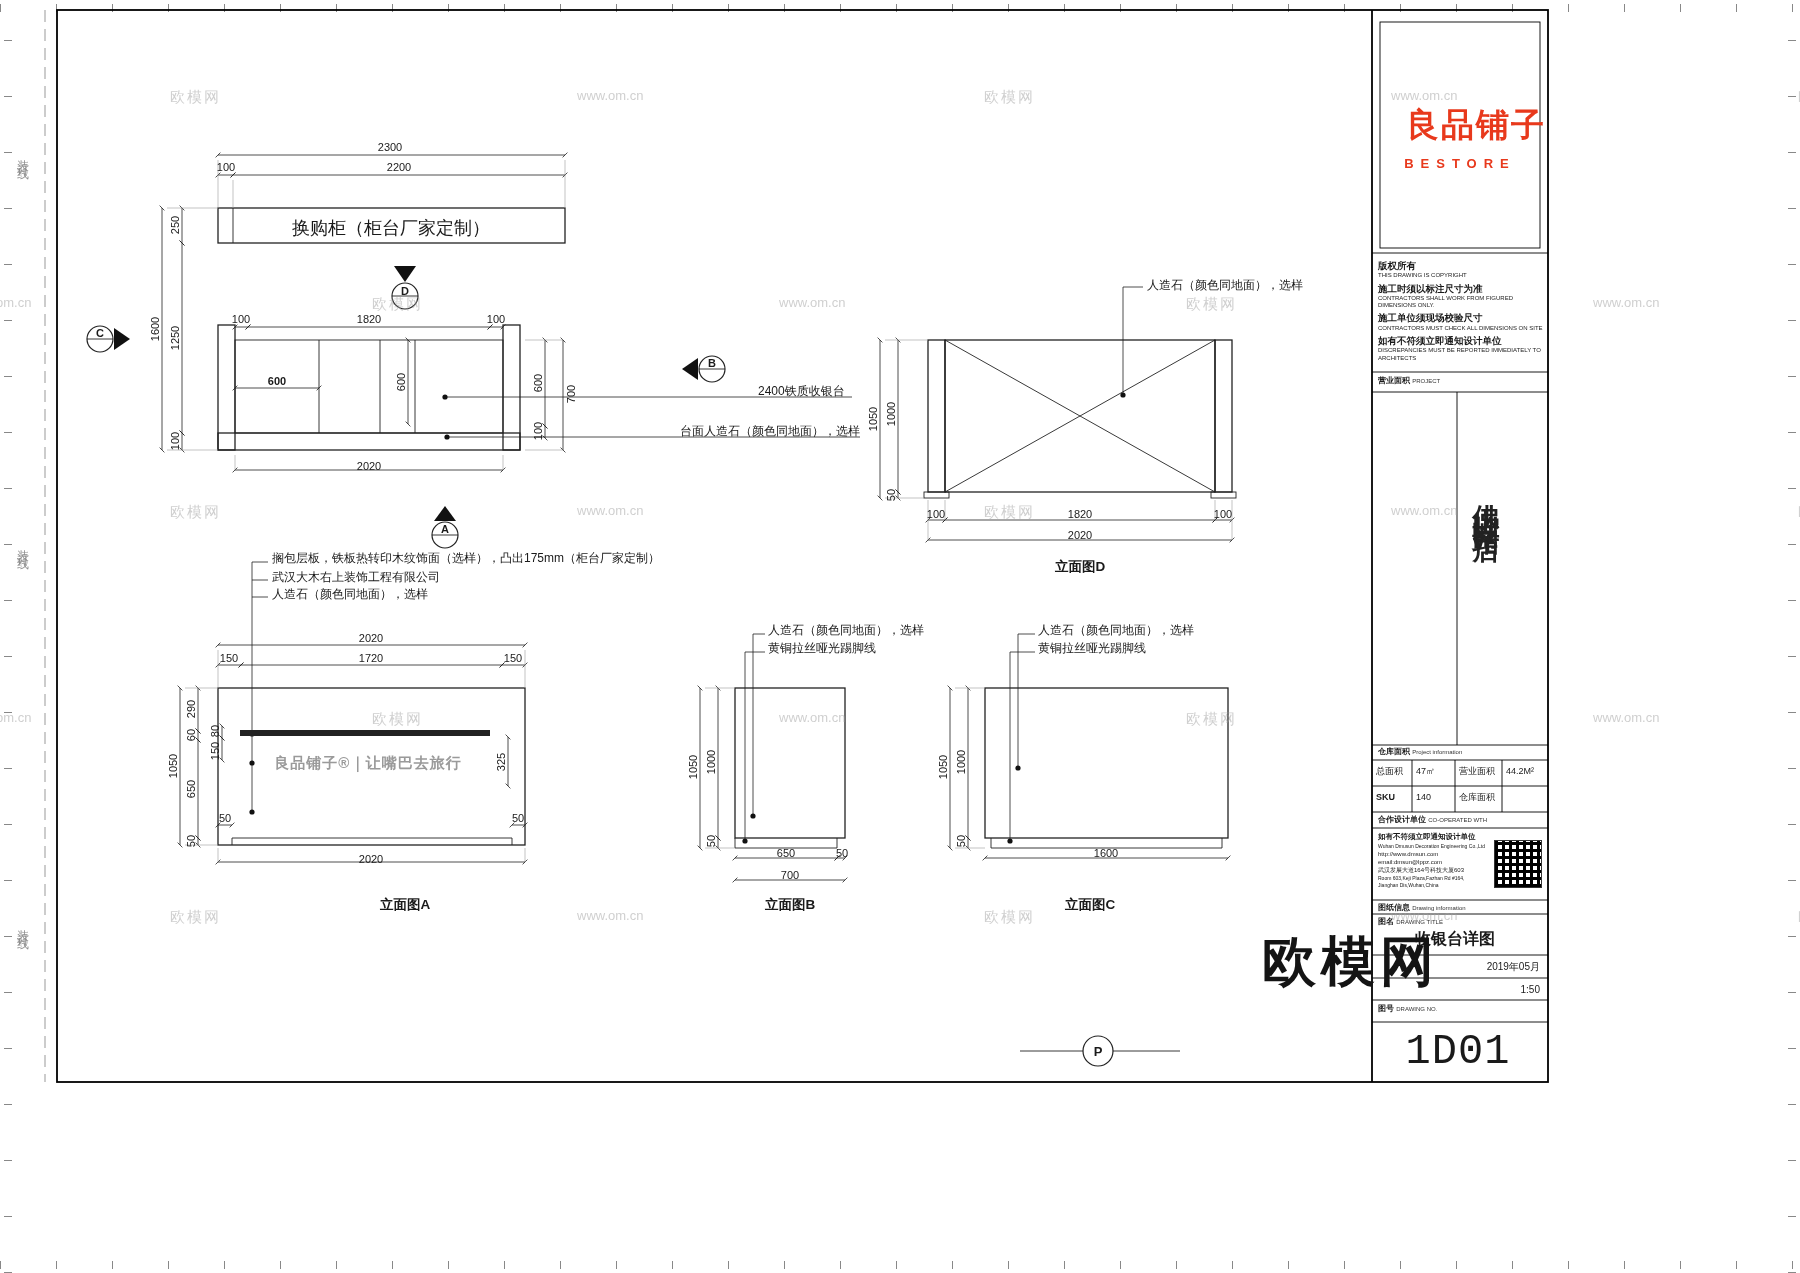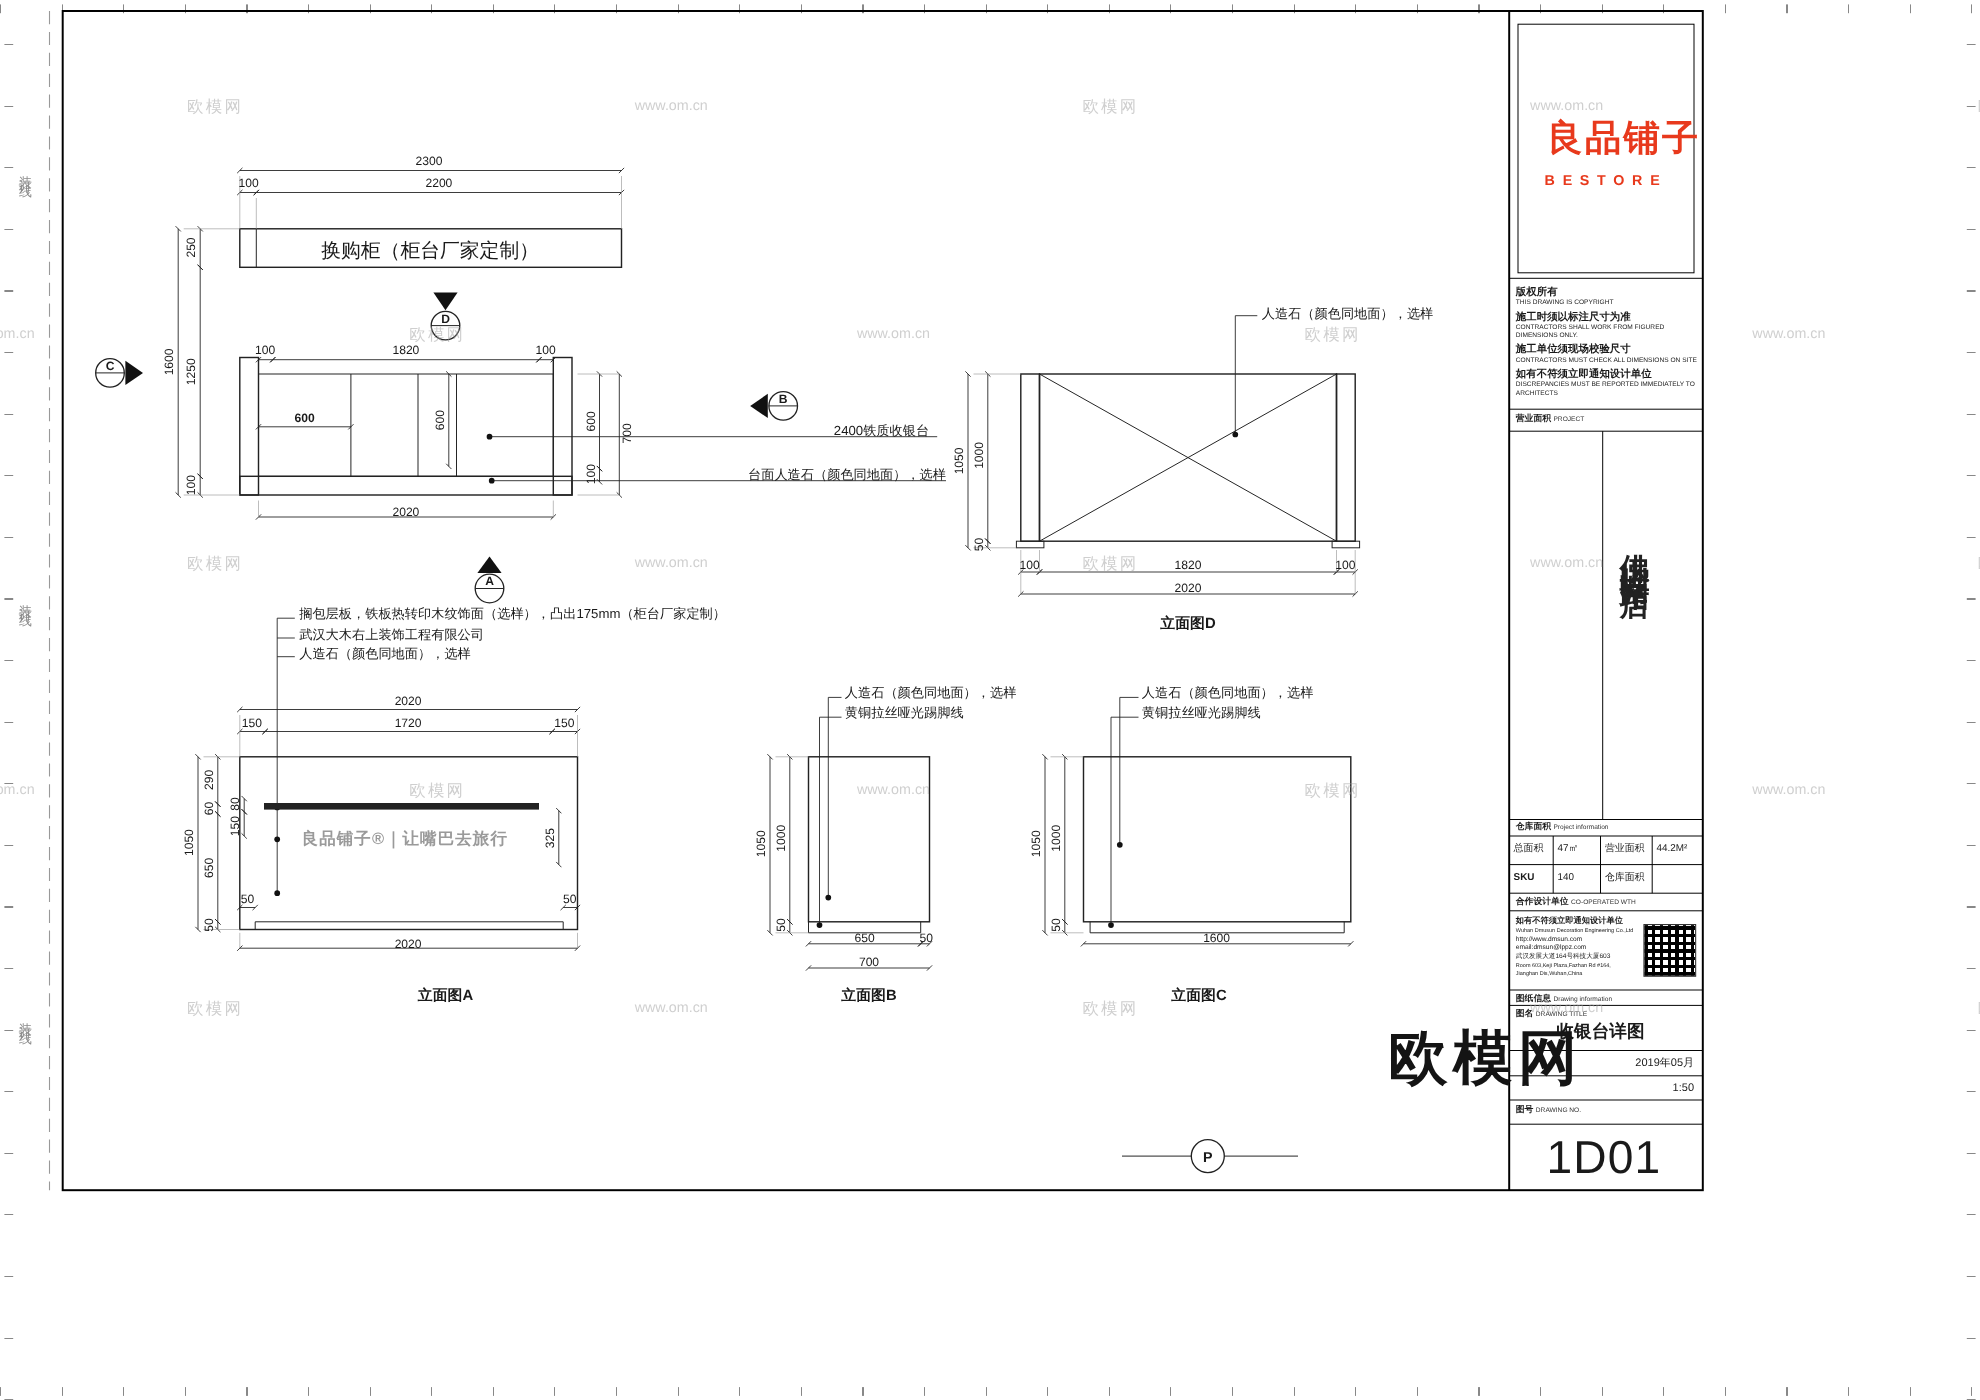--- a/index.html
+++ b/index.html
@@ -46,21 +46,21 @@
   .cell{font-size:9px;}
   .store{position:absolute;left:1468px;top:482px;writing-mode:vertical-rl;font-size:27px;font-weight:600;letter-spacing:6px;color:#222;}
   .comp{left:1378px;top:832px;width:116px;line-height:1.4;}
   .comp .c1{font-size:7.5px;font-weight:bold;}
   .comp .c2{font-size:5px;}
   .comp .c3{font-size:6px;}
   .qr{position:absolute;left:1494px;top:840px;width:46px;height:46px;border:1px solid #333;
       background-image:repeating-linear-gradient(90deg,#000 0 3px,transparent 3px 7px),repeating-linear-gradient(0deg,#000 0 3px,transparent 3px 7px);}
   .dtitle{left:1455px;top:930px;font-size:16px;font-weight:bold;transform:translateX(-50%);}
   .rval{text-align:right;font-size:10px;}
-  .dno{left:1458px;top:1028px;font-size:42px;letter-spacing:1px;font-family:Liberation Sans, sans-serif;transform:translateX(-50%);}
+  .dno{left:1458px;top:1028px;font-size:42px;letter-spacing:1px;font-family:Liberation Mono, monospace;transform:translateX(-50%);}
 </style>
 </head>
 <body>
 
 <div id="page">
 
   <div class="tick-h" style="top:4px"></div>
   <div class="tick-h" style="top:1261px"></div>
   <div class="tick-v" style="left:4px"></div>
   <div class="tick-v" style="left:1788px"></div>

